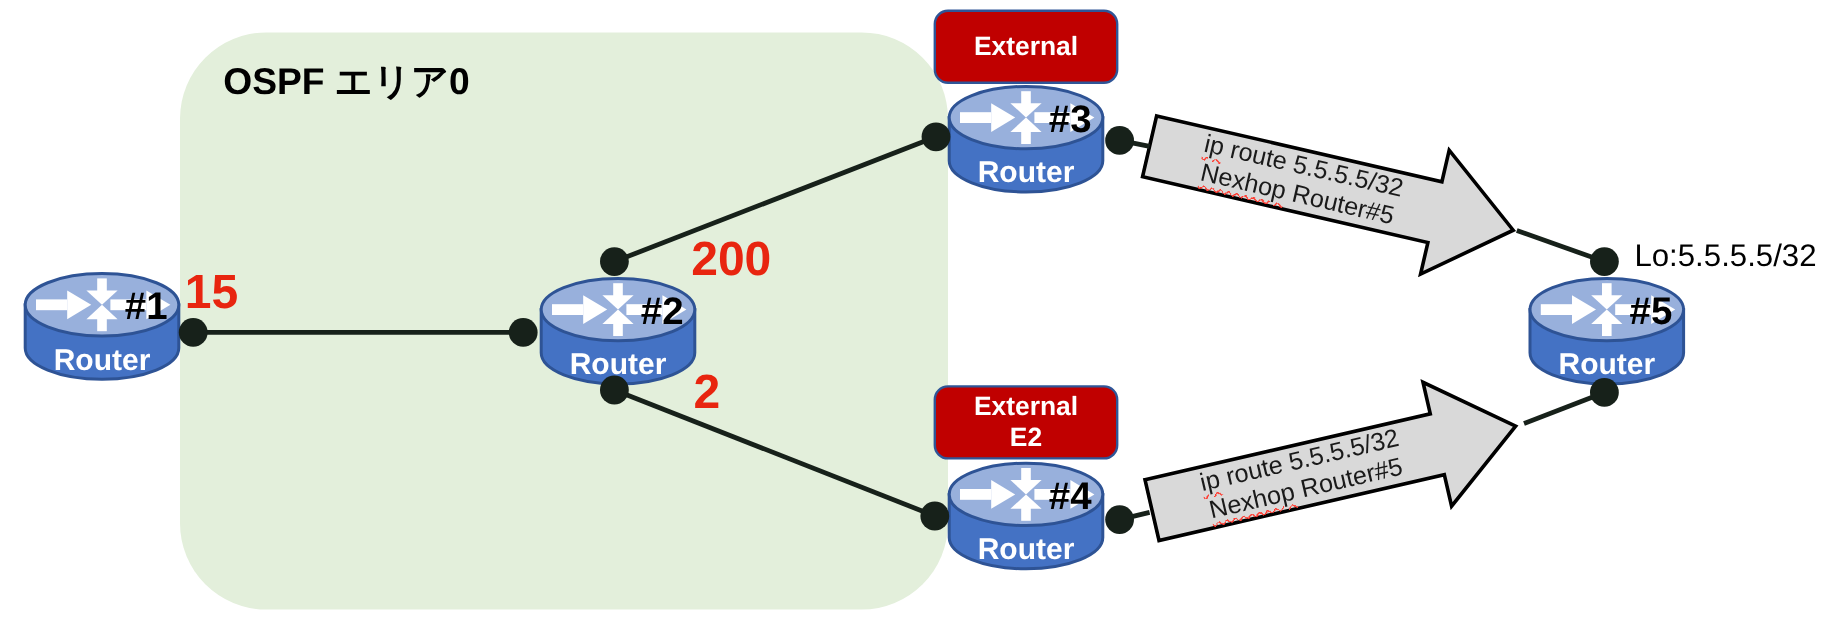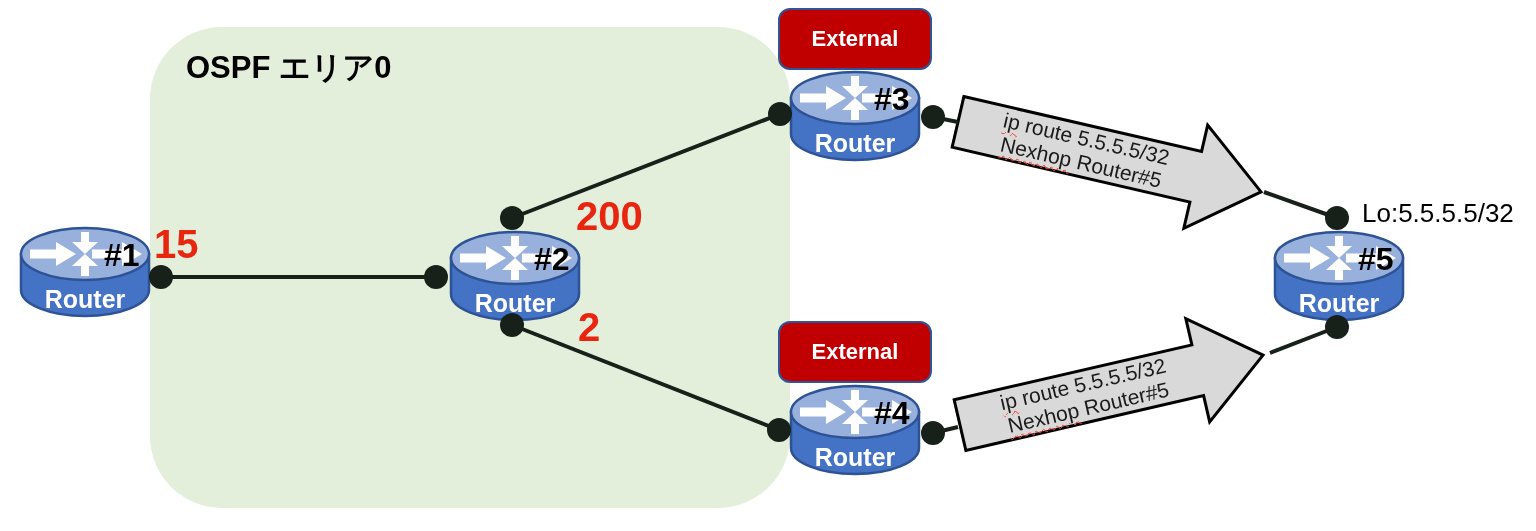--- a/index.html
+++ b/index.html
@@ -81,20 +81,21 @@
       <div><span class="misspelled">ip</span><span> route 5.5.5.5/32</span></div>
       <div><span class="misspelled">Nexhop</span><span> Router#5</span></div>
     </div>
   </div>
 
   <div class="ext-badge" style="left:778px;top:8px;">
     <div>External</div>
   </div>
   <div class="ext-badge" style="left:778px;top:321px;">
     <div>External</div>
+    <div>E2</div>
   </div>
 
   <div class="router-node" style="left:18px;top:226px;">
     <svg class="router-svg" width="134" height="96" viewBox="0 0 134 96">
       <path class="r-body" d="M3,28 V64 a64,26 0 0 0 128,0 V28 Z"></path>
       <ellipse class="r-top" cx="67" cy="28" rx="64" ry="26"></ellipse>
       <g>
         <rect class="r-arrow" x="12" y="23.5" width="26" height="9"></rect>
         <polygon class="r-arrow" points="38,16 58,28 38,40"></polygon>
         <rect class="r-arrow" x="74" y="23.5" width="30" height="9"></rect>

